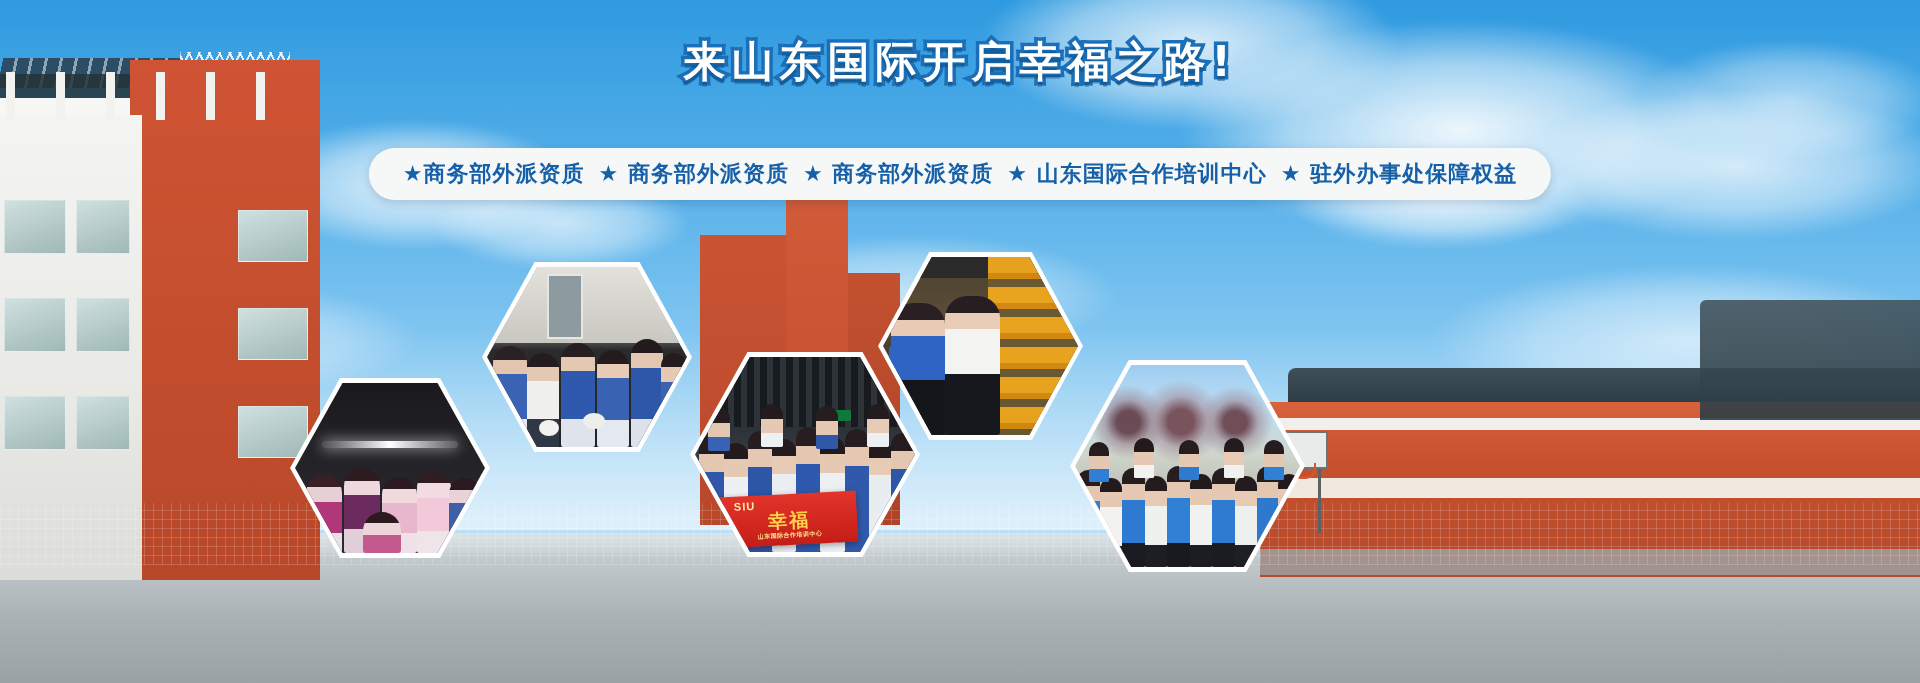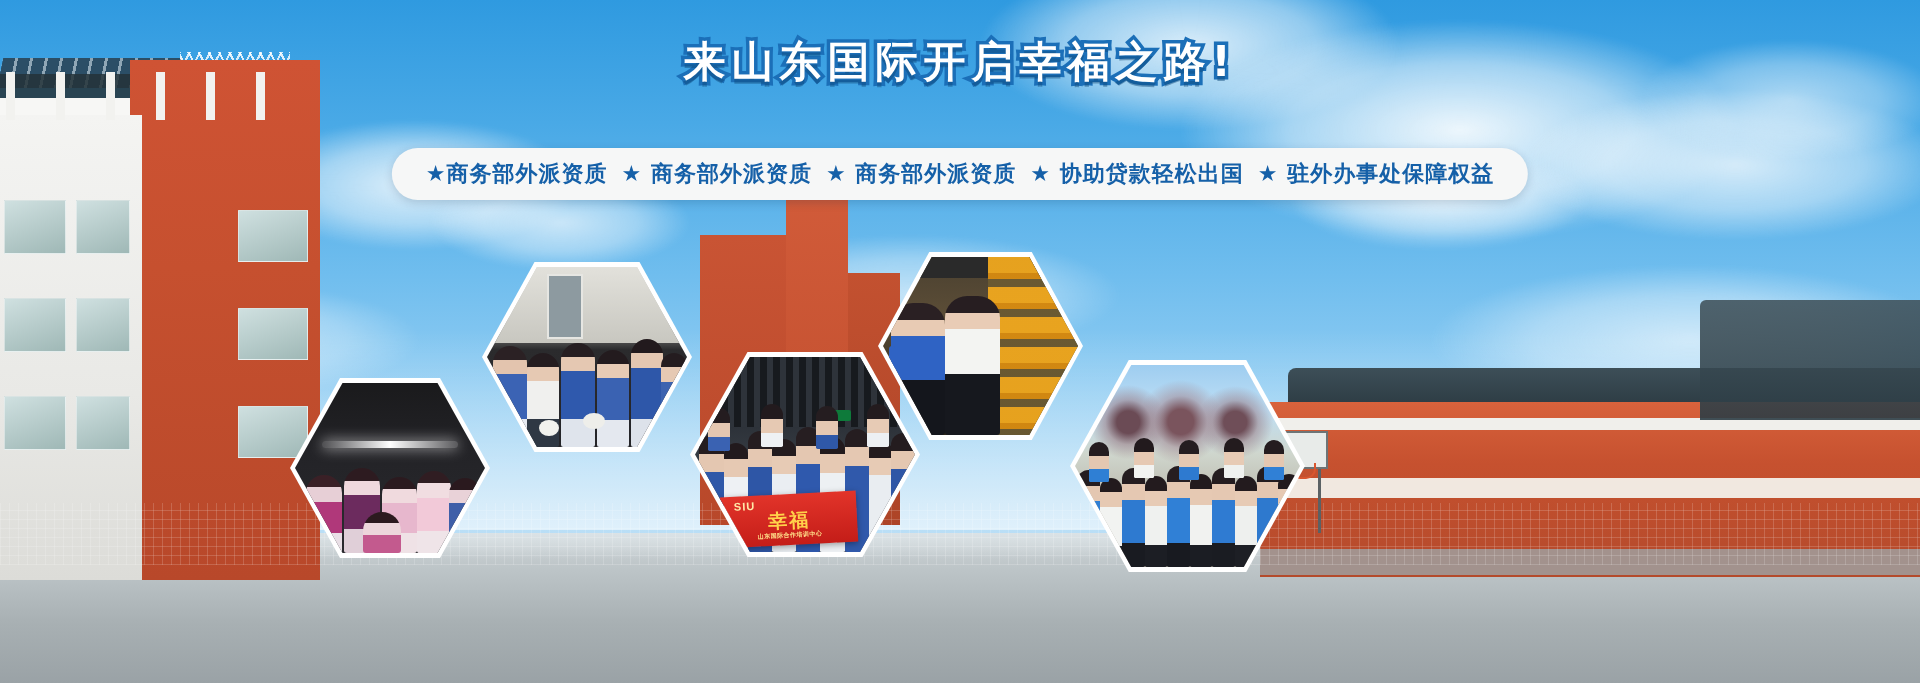--- a/index.html
+++ b/index.html
@@ -227,21 +227,21 @@
 
   <div class="fence"></div>
   <div class="hoop"></div>
 
   <div class="headline">来山东国际开启幸福之路!</div>
 
   <div class="pill">
     <span class="txt">★商务部外派资质</span>
     <span class="txt" style="margin-left:14px">★ 商务部外派资质</span>
     <span class="txt" style="margin-left:14px">★ 商务部外派资质</span>
-    <span class="txt" style="margin-left:14px">★ 协助贷款轻松出国</span>
+    <span class="txt" style="margin-left:14px">★ 山东国际合作培训中心</span>
     <span class="txt" style="margin-left:14px">★ 驻外办事处保障权益</span>
   </div>
 
   <div class="hexwrap" style="left:290px;top:378px;width:200px;height:180px;">
     <div class="hex" style="width:200px;height:180px;">
       <div class="inner">
         <div class="ph ph1">
           <div class="lamp"></div>
           <div class="fig" style="left:6%;width:19%;height:46%;background:linear-gradient(180deg,#3a2026 0 16%,#e7cfd6 16% 34%,#b0387a 34% 74%,#e9dfe6 74% 100%)"></div>
           <div class="fig" style="left:26%;width:19%;height:50%;background:linear-gradient(180deg,#2d1b20 0 15%,#efd8dd 15% 32%,#6c2b5e 32% 72%,#e0cfd8 72% 100%)"></div>

